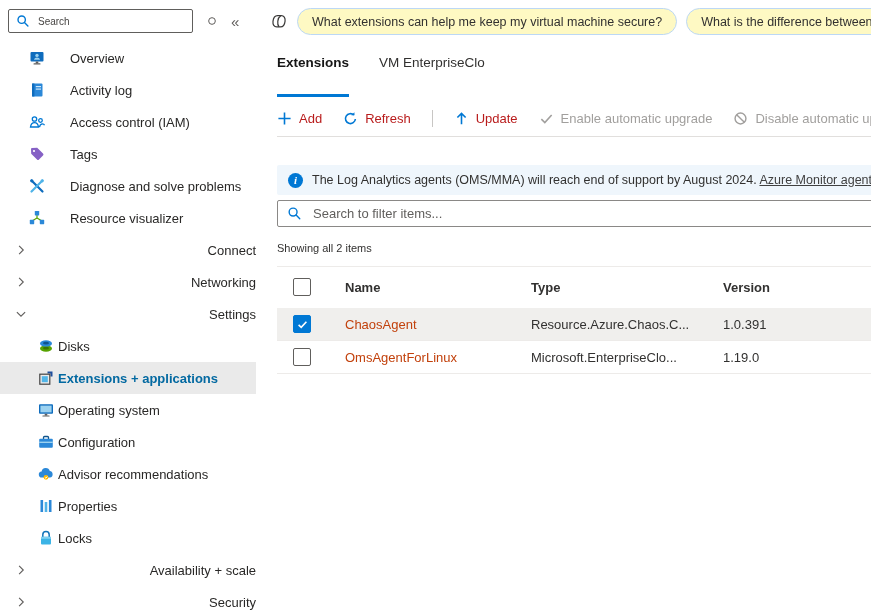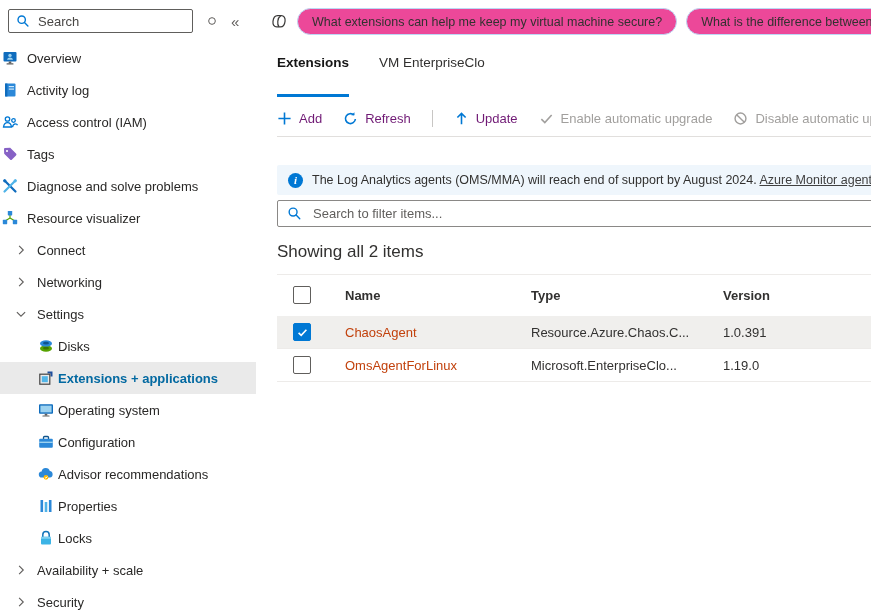--- a/index.html
+++ b/index.html
@@ -8,61 +8,61 @@
     width:871px; height:613px; overflow:hidden; position:relative;
     background:#fff; color:#323130;
     font-family:"Liberation Sans", sans-serif; font-size:13px;
   }
   
   .sidebar { position:absolute; left:0; top:0; bottom:0; width:256px; padding-top:8px; background:#fff; }
   .search-row { display:flex; align-items:center; gap:14px; padding:0 8px; height:26px; margin-bottom:8px; }
   .searchbox { width:185px; height:24px; border:1px solid #605e5c; border-radius:2px;
     display:flex; align-items:center; gap:6px; padding:0 7px; background:#fff; }
   .searchbox input { border:none; outline:none; flex:1; min-width:0; background:transparent;
-    font-family:inherit; font-size:13px; color:#323130; }
+    font-family:inherit; font-size:10px; color:#323130; }
   .searchbox input::placeholder { color:#484644; }
   .mini-icon { display:flex; color:#605e5c; }
   .collapse-icon { color:#605e5c; font-size:15px; line-height:1; cursor:pointer; }
-  .nav-item { height:32px; display:flex; align-items:center; gap:9px; padding-left:2px;
+  .nav-item { height:32px; display:flex; align-items:center; gap:25px; padding-left:29px;
     color:#292827; cursor:pointer; white-space:nowrap; }
-  .nav-item.group { gap:10px; padding-left:15px; }
+  .nav-item.group { gap:10px; padding-left:15px;justify-content:space-between; }
   .nav-item.sub { padding-left:38px; gap:4px; }
   .nav-item.selected { background:#eaeaea; font-weight:bold; color:#0369a1;text-align:right; }
   .nav-icon { width:16px; height:16px; display:flex; flex:0 0 auto; }
   .chev { width:12px; display:flex; flex:0 0 auto; }
   
   .main { position:absolute; left:256px; top:0; right:0; bottom:0; overflow:hidden; }
   .copilot-row { display:flex; align-items:center; gap:9px; padding:8px 0 0 15px; }
   .copilot-icon { display:flex; flex:0 0 auto; }
-  .chip { height:27px; display:flex; align-items:center; padding:8px 14px; background:#ec4899;
+  .chip { height:27px; display:flex; align-items:center; padding:8px 14px; background:#fef9c3;
     border:1px solid #bcd8f5; border-radius:14px; font-size:12.5px; color:#323130;
     white-space:nowrap; overflow:hidden; cursor:pointer; flex:0 0 auto; }
   .chip.cut { width:285px; }
   .tabs { display:flex; gap:30px; padding-left:21px; margin-top:20px; }
   .tab { font-size:13.5px; padding-bottom:24px; color:#323130; cursor:pointer; border-bottom:3px solid transparent; }
   .tab.active { font-weight:bold; color:#161616; border-bottom-color:#0078d4; }
   .toolbar { display:flex; align-items:center; gap:21px; padding-left:21px; height:36px; margin-top:3px; white-space:nowrap; width:900px; }
-  .tbtn { display:flex; align-items:center; gap:7px; color:#701a75; cursor:pointer; flex:0 0 auto; }
+  .tbtn { display:flex; align-items:center; gap:7px; color:#b91c1c; cursor:pointer; flex:0 0 auto; }
   .tbtn.disabled { color:#a19f9d; cursor:default; }
   .tbtn .ticon { display:flex; }
   .tsep { width:1px; height:17px; background:#c8c6c4; flex:0 0 auto; }
   .divider { height:1px; background:#e1dfdd; margin-left:21px; }
   .banner { margin:28px 0 0 21px; height:30px; width:700px; background:#eff6fc; border-radius:2px;
     display:flex; align-items:center; gap:9px; padding:0 11px; white-space:nowrap; overflow:hidden; }
   .info-icon { width:15px; height:15px; border-radius:50%; background:#0078d4; color:#fff; flex:0 0 auto;
     display:flex; align-items:center; justify-content:center;
     font:italic bold 11px "Liberation Serif", serif; }
   .banner-text { font-size:12.5px; }
   .banner-text a { color:#404040; text-decoration:underline; cursor:pointer; }
   .filterbox { margin:5px 0 0 21px; width:700px; height:27px; border:1px solid #8a8886; border-radius:2px;
     background:#fff; display:flex; align-items:center; gap:9px; padding:0 9px; }
   .filterbox input { border:none; outline:none; flex:1; min-width:0; background:transparent;
     font-family:inherit; font-size:13px; color:#323130; }
   .filterbox input::placeholder { color:#605e5c; }
-  .summary { margin:15px 0 0 21px; font-size:17px; color:#323130; }
+  .summary { margin:15px 0 0 21px; font-size:11px; color:#323130; }
   .table { margin:12px 0 0 21px; width:700px; }
   .trow { display:grid; grid-template-columns:52px 202px 192px 1fr; align-items:center; height:33px;
     border-bottom:1px solid #edebe9; }
   .trow.thead { height:42px; border-top:1px solid #edebe9; border-bottom:1px solid transparent; font-weight:bold; color:#323130; }
   .trow.selected { background:#f0efed; }
   .cell-cb { padding-left:16px; }
   .cell-name { padding-left:16px; }
   .cell-name a { color:#c2410c; text-decoration:none; cursor:pointer; }
   .cb { width:18px; height:18px; border:1px solid #605e5c; border-radius:2px; background:#fff;
     display:flex; align-items:center; justify-content:center; cursor:pointer; }

